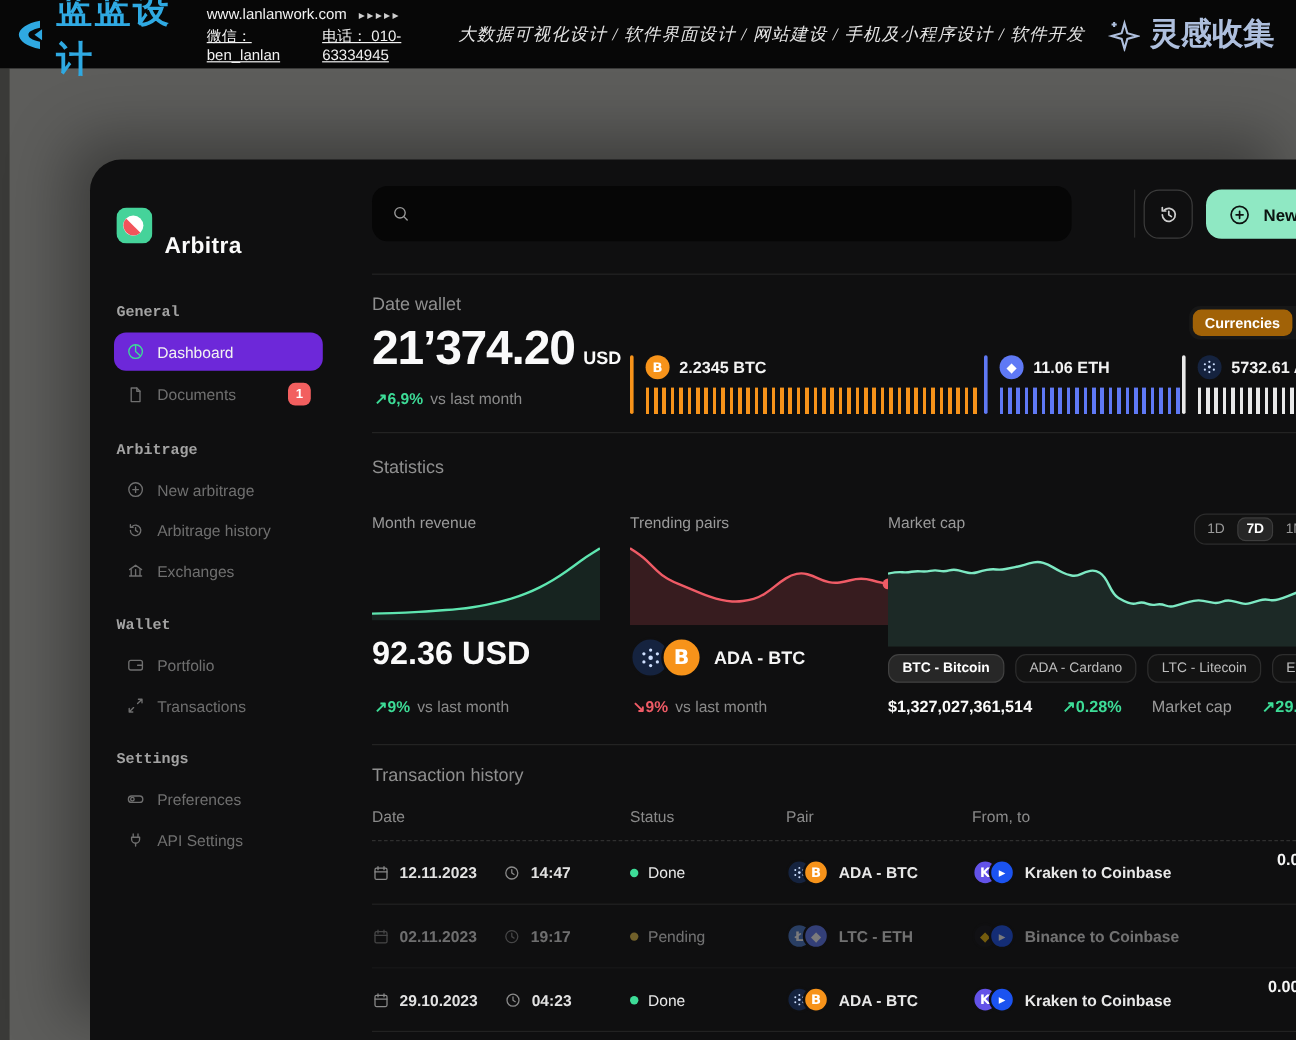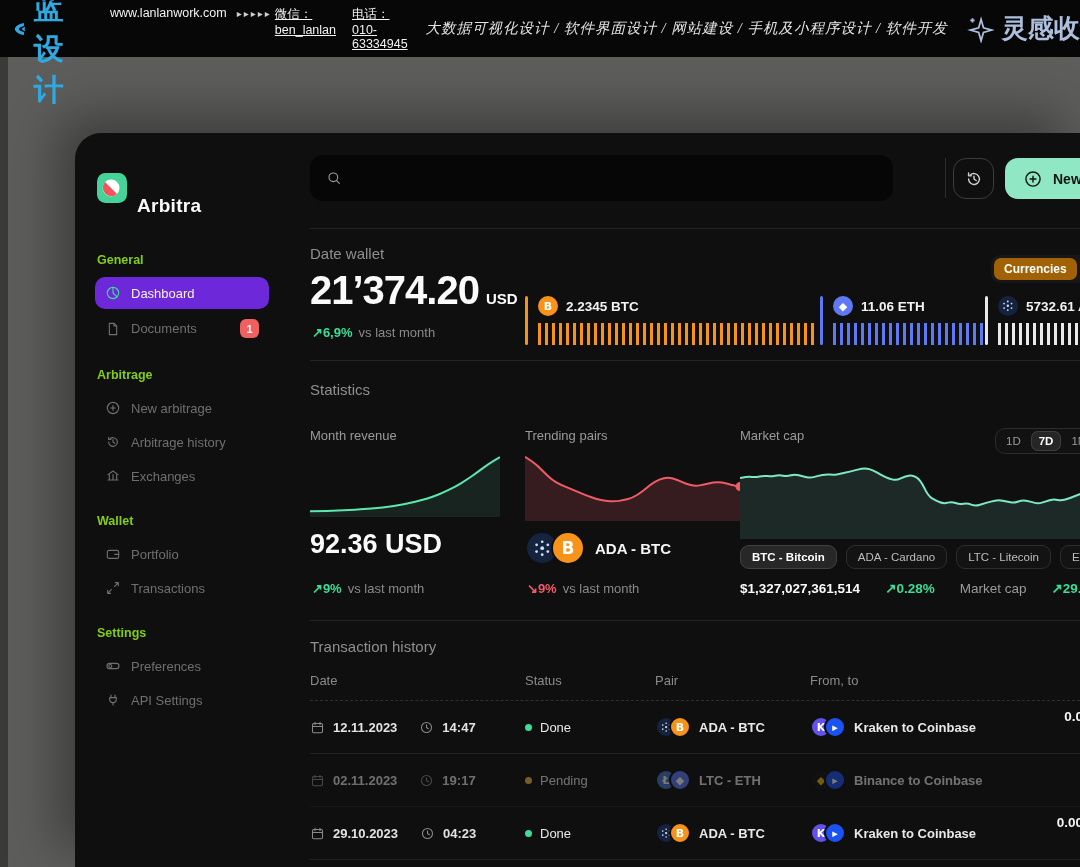--- a/index.html
+++ b/index.html
@@ -4,37 +4,37 @@
 <style>
   html,body{margin:0;padding:0;background:#2b2b2a;}
   *{box-sizing:border-box;}
   .page{position:relative;width:1080px;height:867px;overflow:hidden;background:#5d5d5b;
         font-family:"Liberation Sans",sans-serif;-webkit-font-smoothing:antialiased;}
   
   .banner{position:absolute;top:0;left:0;width:1080px;height:57px;background:#070707;
           display:flex;align-items:center;gap:18px;padding:0 14px;z-index:5;}
   .b-logo{display:flex;align-items:center;gap:6px;}
   .b-logo-text{color:#2fa9e2;font-size:30px;font-weight:bold;letter-spacing:2px;}
-  .b-contact{display:flex;gap:3px;color:#f2f2f2;font-size:12.5px;margin-left:6px;}
+  .b-contact{display:flex;flex-direction:column;gap:3px;color:#f2f2f2;font-size:12.5px;margin-left:6px;}
   .b-contact .arrows{color:#cfcfcf;margin-left:10px;letter-spacing:2px;font-size:10px;}
   .b-line2{display:flex;gap:16px;text-decoration:underline;}
   .b-services{margin-left:auto;color:#e3e3e3;font-size:14.5px;font-style:italic;
               font-family:"Liberation Serif",serif;letter-spacing:1px;white-space:nowrap;}
   .b-collect{display:flex;align-items:center;gap:8px;color:#aebfdd;font-size:26px;font-weight:bold;
              font-family:"Liberation Serif",serif;margin-right:4px;white-space:nowrap;}
   
   .leftstrip{position:absolute;left:0;top:57px;width:8px;bottom:0;background:#3a3a38;}
   
   .window{position:absolute;left:75px;top:133px;width:1005px;height:734px;background:#0f0f10;
           border-top-left-radius:26px;overflow:hidden;box-shadow:-18px -18px 50px rgba(0,0,0,.35);}
   
   .sidebar{position:absolute;left:0;top:0;bottom:0;width:212px;padding:26px 20px 0 22px;}
   .brand{display:flex;align-items:center;gap:10px;margin-bottom:36px;}
   .brand-name{color:#fafafa;font-size:19px;font-weight:bold;letter-spacing:.3px;margin-top:36px;}
-  .nav-title{color:#84cc16;font-size:12.5px;font-weight:bold;margin:22px 0 10px 0;}
+  .nav-title{color:#a3a3a3;font-size:12.5px;font-weight:bold;margin:22px 0 10px 0;font-family:Liberation Mono, monospace;}
   .nav-item{display:flex;align-items:center;gap:10px;color:#6f6f6f;font-size:13px;
             padding:8px 10px;border-radius:10px;margin:2px -2px;cursor:pointer;}
   .nav-item.active{background:#6d28d9;color:#f2f2f2;}
   .nav-ic{display:inline-flex;width:16px;height:16px;}
   .nav-badge{margin-left:auto;background:#f25f5f;color:#fff;font-size:11px;font-weight:bold;
              width:19px;height:19px;border-radius:6px;display:flex;align-items:center;justify-content:center;}
   
   .content{position:absolute;inset:0;}
   .hr{position:absolute;left:235px;right:0;height:1px;background:#232323;}
   .searchbar{position:absolute;left:235px;top:22px;width:583px;height:46px;background:#060606;

